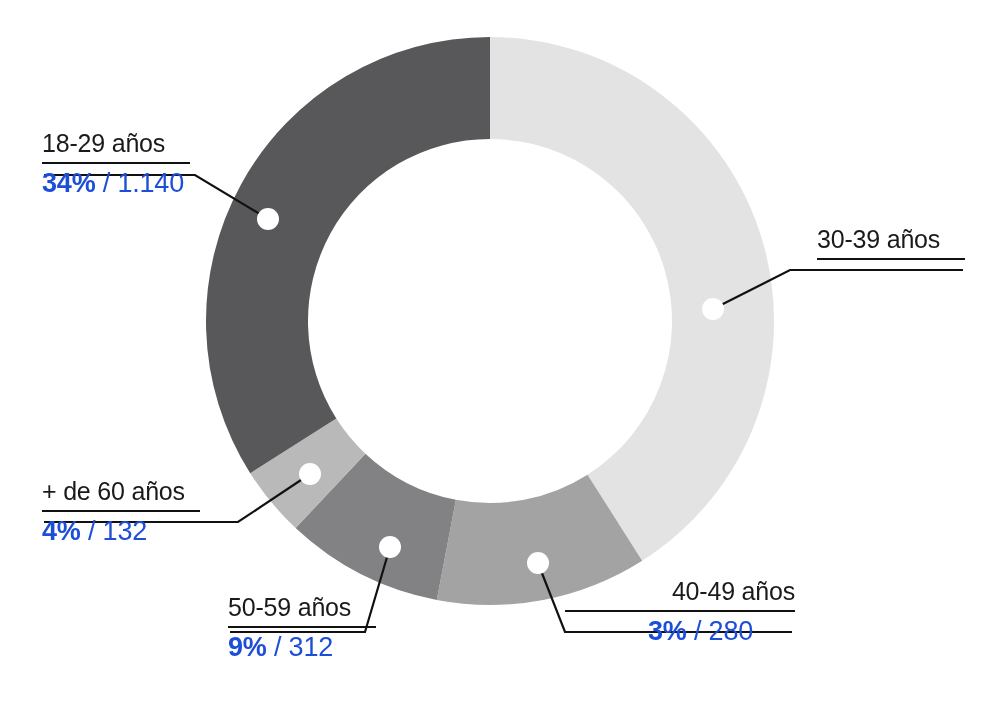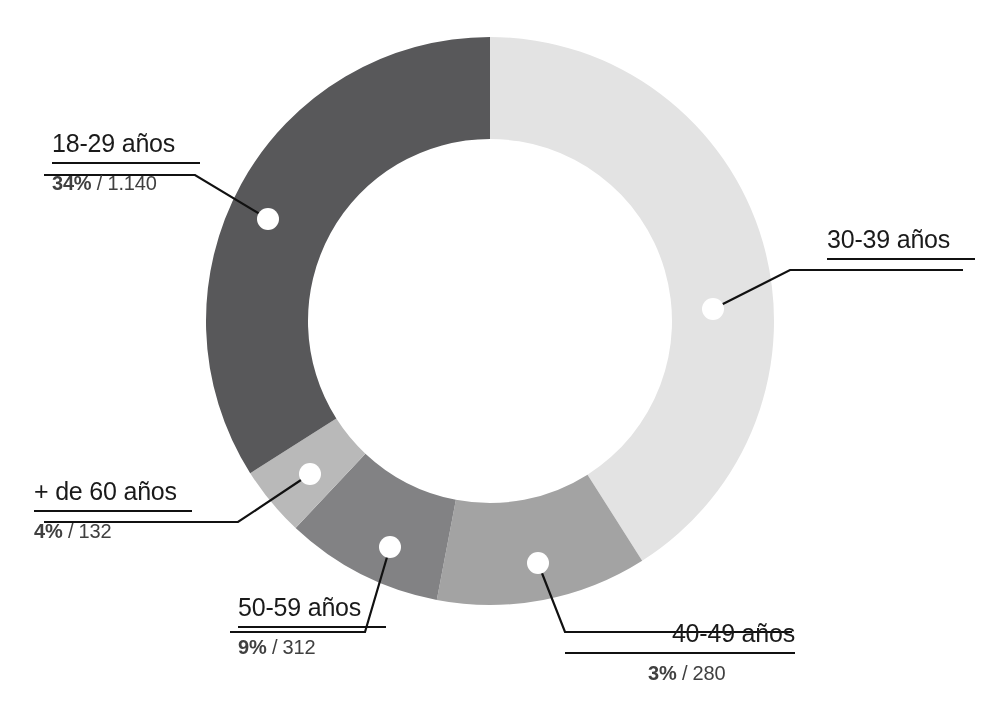--- a/index.html
+++ b/index.html
@@ -33,35 +33,35 @@
     letter-spacing: -0.2px;
     line-height: 30px;
     color: #1a1a1a;
   }
   .callout-rule {
     height: 0;
     border-top: 2.2px solid #111111;
     margin: 4px 0 4px 0;
   }
   .callout-value {
-    font-size: 20px;
+    font-size: 27px;
     line-height: 30px;
     letter-spacing: -0.2px;
-    color: #404040;
+    color: #1d4ed8;
   }
   .callout-value .pct {
     font-weight: 700;
   }
   .callout-value .sep {
     font-weight: 400;
   }
   .callout-value .count {
     font-weight: 400;
   }
-  .align-left  { text-align: left; margin-left: 10px; }
+  .align-left  { text-align: left; }
   .align-right { text-align: right; }
 </style>
 </head>
 <body>
 
 <svg id="chart-root" viewBox="0 0 995 708" width="995" height="708" xmlns="http://www.w3.org/2000/svg">
   <g id="donut-slices">
       <path d="M 490 37 A 284 284 0 0 1 642.1748097740351 560.7891308425723 L 587.5204766861774 474.66768244136676 A 182 182 0 0 0 490 139 Z" fill="#E3E3E3"></path>
       <path d="M 642.1748097740351 560.7891308425723 A 284 284 0 0 1 436.78370665765414 599.9695792069476 L 455.8966007453981 499.77627963262137 A 182 182 0 0 0 587.5204766861774 474.66768244136676 Z" fill="#A3A3A3"></path>
       <path d="M 436.78370665765414 599.9695792069476 A 284 284 0 0 1 295.58862191625246 528.027090187681 L 365.4124267209787 453.6722901906969 A 182 182 0 0 0 455.8966007453981 499.77627963262137 Z" fill="#828284"></path>
@@ -92,41 +92,41 @@
     <span class="sep">/</span>
     <span class="count">1.140</span>
   </div>
 </div>
 
 <div class="callout align-left" style="left:817px; top:224px; width:148px;">
   <div class="callout-title">30-39 años</div>
   <div class="callout-rule"></div>
 </div>
 
-<div class="callout align-left" style="left:24px; top:476px; width:158px;">
+<div class="callout align-left" style="left:42px; top:476px; width:158px;">
   <div class="callout-title">+ de 60 años</div>
   <div class="callout-rule"></div>
   <div class="callout-value">
     <span class="pct">4%</span>
     <span class="sep">/</span>
     <span class="count">132</span>
   </div>
 </div>
 
 <div class="callout align-left" style="left:228px; top:592px; width:148px;">
   <div class="callout-title">50-59 años</div>
   <div class="callout-rule"></div>
   <div class="callout-value">
     <span class="pct">9%</span>
     <span class="sep">/</span>
     <span class="count">312</span>
   </div>
 </div>
 
-<div class="callout align-right" style="left:565px; top:618px; width:230px;">
+<div class="callout align-right" style="left:565px; top:576px; width:230px;">
   <div class="callout-title">40-49 años</div>
   <div class="callout-rule"></div>
   <div class="callout-value align-left" style="margin-left:83px;">
     <span class="pct">3%</span>
     <span class="sep">/</span>
     <span class="count">280</span>
   </div>
 </div>
 
 </body></html>

